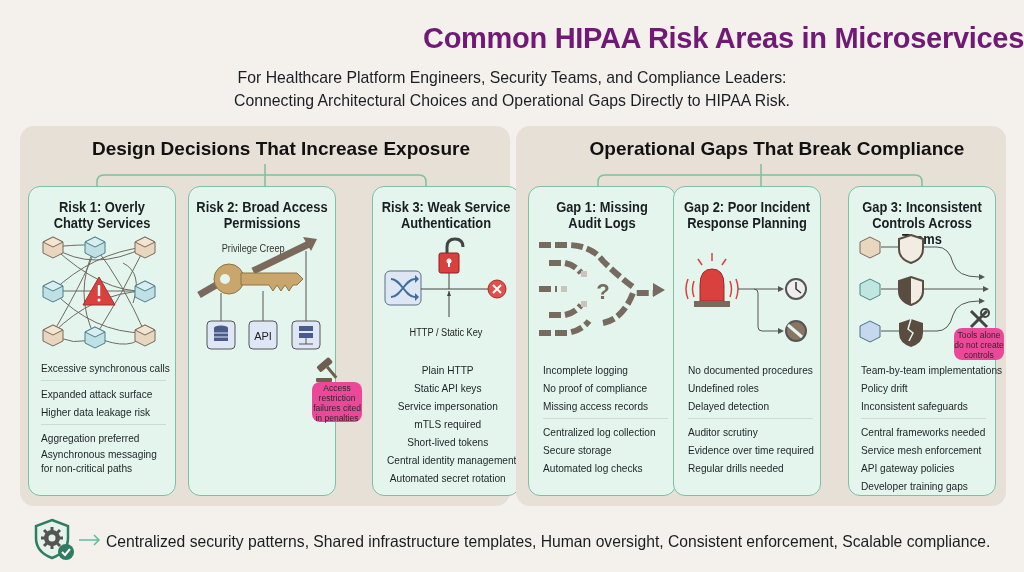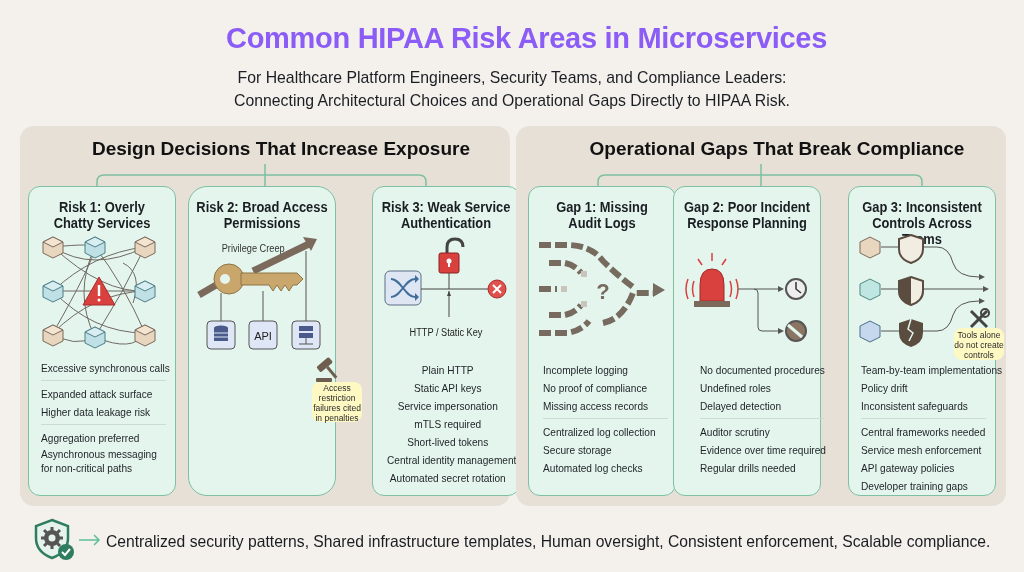--- a/index.html
+++ b/index.html
@@ -5,22 +5,22 @@
   * { box-sizing: border-box; margin: 0; padding: 0; }
   html, body { width: 1024px; height: 572px; overflow: hidden; }
   body {
     background: #f4f1ec;
     font-family: "Liberation Sans", "DejaVu Sans", sans-serif;
     color: #15181f;
     position: relative;
   }
   .title {
     position: absolute; top: 22px; left: 0; width: 1024px;
-    text-align: center; font-size: 29px; font-weight: bold; letter-spacing: -0.3px;
-    color: #8b5cf6;
+    text-align: right; font-size: 29px; font-weight: bold; letter-spacing: -0.3px;
+    color: #701a75;
     padding-left: 29px;
   }
   .subtitle {
     position: absolute; top: 66px; left: 0; width: 1024px;
     text-align: center; font-size: 17px; line-height: 23px; color: #1b1e24;
     font-family: "Liberation Sans", sans-serif;
     transform: scaleX(0.93); transform-origin: center;
   }
   .panel {
     position: absolute; top: 126px; height: 380px; width: 490px;
@@ -42,21 +42,21 @@
     font-size: 14px; line-height: 16px; font-weight: bold; color: #1a1d22;
     font-family: "Liberation Sans", sans-serif;
     transform: scaleX(0.92);
   }
   .card-illus { position: absolute; top: 46px; left: 4px; width: 140px; height: 120px; }
   .list { position: absolute; left: 12px; width: 132px; font-size: 11px; color: #1e2127; }
   .list .item { height: 18px; line-height: 18px; white-space: nowrap; transform: scaleX(0.92); transform-origin: left; }
   .list .item.wrap { white-space: normal; height: auto; line-height: 14px; width: 140px; }
   .divider { height: 1px; background: #c9ddd1; margin: 3px 0 4px 0; width: 125px; }
   .callout {
-    position: absolute; background: #fef9c3; border-radius: 8px;
+    position: absolute; background: #ec4899; border-radius: 8px;
     font-size: 8.5px; line-height: 10px; text-align: center; color: #2a2a2a;
   }
   .footer {
     position: absolute; top: 518px; left: 30px; height: 44px; width: 980px;
   }
   .footer-text {
     position: absolute; left: 76px; top: 14px; font-size: 16.5px; color: #1a1d22;
     white-space: nowrap; transform: scaleX(0.95); transform-origin: left;
   }
 </style>
@@ -141,21 +141,21 @@
       <div class="item">Excessive synchronous calls</div>
       <div class="divider"></div>
       <div class="item">Expanded attack surface</div>
       <div class="item">Higher data leakage risk</div>
       <div class="divider"></div>
       <div class="item">Aggregation preferred</div>
       <div class="item wrap">Asynchronous messaging for non-critical paths</div>
     </div>
   </div>
 
-  <div class="card" style="left:168px;border-radius:19px;">
+  <div class="card" style="left:168px;">
     <div class="card-title">
       <div>Risk 2: Broad Access</div>
       <div>Permissions</div>
     </div>
     <div style="position:absolute; top:56px; left:30px; font-size:10px; color:#333; transform:scaleX(0.92);">Privilege Creep</div>
     <svg class="card-illus" viewBox="0 0 140 120">
       <g>
           <path d="M60 38 L118 10" stroke="#7b6a5c" stroke-width="7"></path>
           <polygon points="124,6 110,4 118,18" fill="#7b6a5c"></polygon>
         </g>
@@ -302,21 +302,21 @@
         <polygon points="100,95 106,98 100,101" fill="#555"></polygon>
       <g>
           <circle cx="118" cy="56" r="10" fill="#eee" stroke="#555" stroke-width="2"></circle>
           <path d="M118 49 V56 L123 60" stroke="#333" stroke-width="1.5" fill="none"></path>
         </g>
       <g>
           <circle cx="118" cy="98" r="10" fill="#8a7563" stroke="#555" stroke-width="2"></circle>
           <path d="M110 92 L124 104" stroke="#e3f5ec" stroke-width="3"></path>
         </g>
     </svg>
-    <div class="list" style="top:174px; left:14px;margin-left:12px;">
+    <div class="list" style="top:174px; left:14px;">
       <div class="item">No documented procedures</div>
       <div class="item">Undefined roles</div>
       <div class="item">Delayed detection</div>
       <div class="divider"></div>
       <div class="item">Auditor scrutiny</div>
       <div class="item">Evidence over time required</div>
       <div class="item">Regular drills needed</div>
     </div>
   </div>
 

